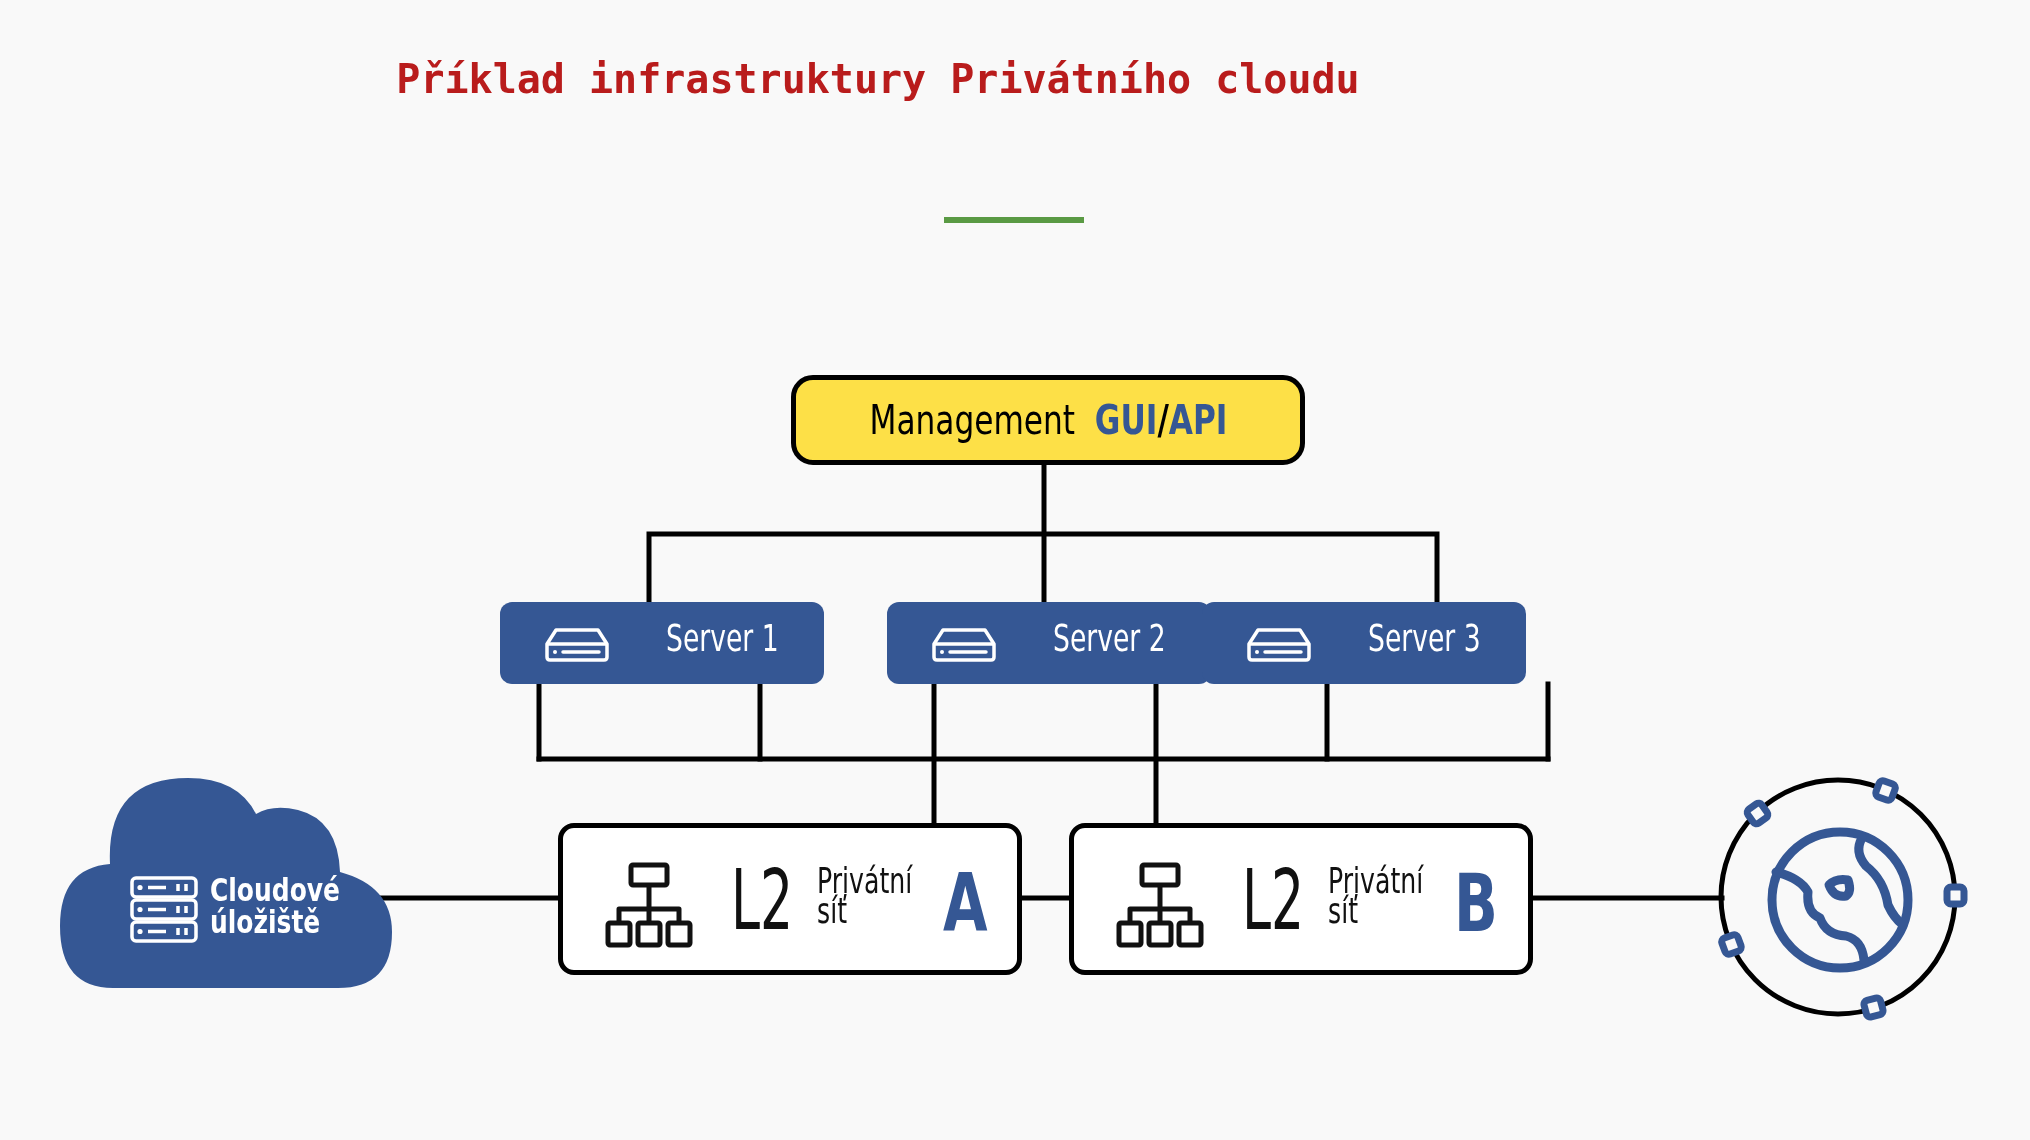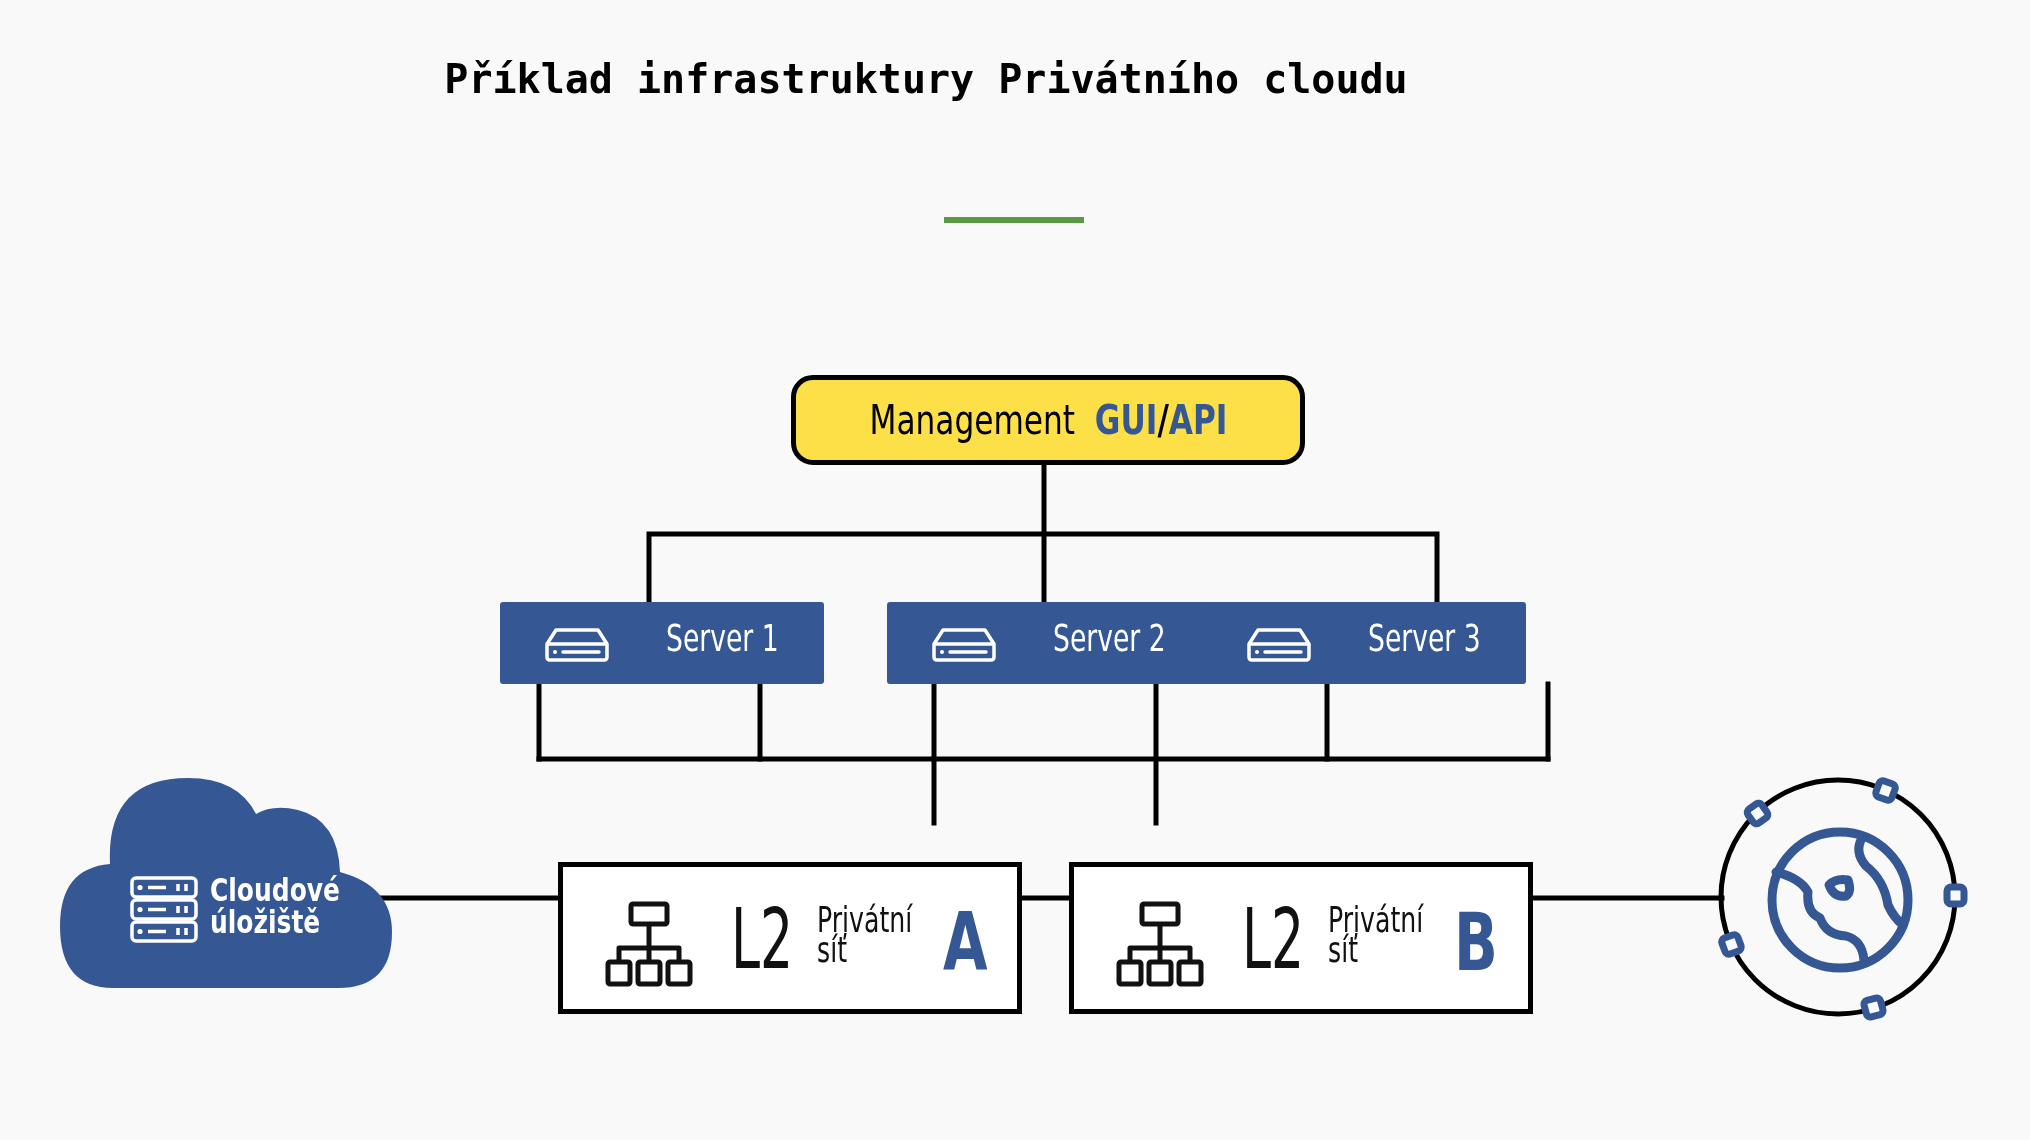--- a/index.html
+++ b/index.html
@@ -1,26 +1,26 @@
 <!DOCTYPE html>
 <html><head>
 <meta charset="utf-8">
 <style>
   html, body { margin:0; padding:0; }
   body { width:2030px; height:1140px; background:#f9f9f9; position:relative; overflow:hidden; font-family:"Liberation Sans", sans-serif; }
-  .title { position:absolute; left:0; top:56px; width:1756px; text-align:center; font-family:"DejaVu Sans Mono", monospace; font-weight:bold; font-size:40px; color:#000000; letter-spacing:0px;padding-left:48px; }
+  .title { position:absolute; left:0; top:56px; width:1756px; text-align:center; font-family:"DejaVu Sans Mono", monospace; font-weight:bold; font-size:40px; color:#b91c1c; letter-spacing:0px; }
   .accent-line { position:absolute; left:944px; top:217px; width:140px; height:6px; background:#5a9a44; }
   svg.wires { position:absolute; left:0; top:0; width:2030px; height:1140px; }
   .mgmt { position:absolute; left:791px; top:375px; width:514px; height:90px; box-sizing:border-box; border:5px solid #000; border-radius:22px; background:#fde047; display:flex; align-items:center; justify-content:center; font-family:"DejaVu Sans", sans-serif; font-size:40px; transform-origin:center; }
   .mgmt .lbl { display:inline-block; transform:scaleX(0.78); white-space:nowrap; }
   .mgmt .hl { color:#355794; font-weight:bold; }
-  .server { position:absolute; top:602px; width:324px; height:82px; background:#355794; border-radius:3px; color:#fff; }
+  .server { position:absolute; top:602px; width:324px; height:82px; background:#355794; border-radius:12px; color:#fff; }
   .server .ic { position:absolute; left:44px; top:24px; width:66px; height:36px; }
   .server .lbl { position:absolute; left:166px; top:14px; font-family:"DejaVu Sans", sans-serif; font-size:38px; white-space:nowrap; transform:scaleX(0.7); transform-origin:left center; }
-  .l2 { position:absolute; top:823px; width:464px; height:152px; box-sizing:border-box; border:5px solid #000; border-radius:0; background:#fff;margin-top:39px; }
+  .l2 { position:absolute; top:823px; width:464px; height:152px; box-sizing:border-box; border:5px solid #000; border-radius:16px; background:#fff; }
   .l2 .ic { position:absolute; left:42px; top:33px; width:88px; height:88px; }
   .l2 .l2txt { position:absolute; left:168px; top:30px; font-family:"DejaVu Sans", sans-serif; font-size:84px; line-height:84px; transform:scaleX(0.62); transform-origin:left top; color:#111; }
   .l2 .sub { position:absolute; left:254px; top:38px; font-family:"DejaVu Sans", sans-serif; font-size:36px; line-height:30px; transform:scaleX(0.7); transform-origin:left top; color:#111; }
   .l2 .letter { position:absolute; left:380px; top:34px; font-family:"DejaVu Sans", sans-serif; font-weight:bold; font-size:80px; line-height:84px; transform:scaleX(0.72); transform-origin:left top; color:#355794; }
   .cloud { position:absolute; left:58px; top:776px; width:336px; height:214px; }
   .cloud .ctext { position:absolute; left:152px; top:98px; color:#fff; font-family:"DejaVu Sans", sans-serif; font-weight:bold; font-size:32px; line-height:32px; transform:scaleX(0.78); transform-origin:left top; white-space:nowrap; }
   .globe { position:absolute; left:1700px; top:760px; width:290px; height:280px; }
 </style>
 </head>
 <body>

